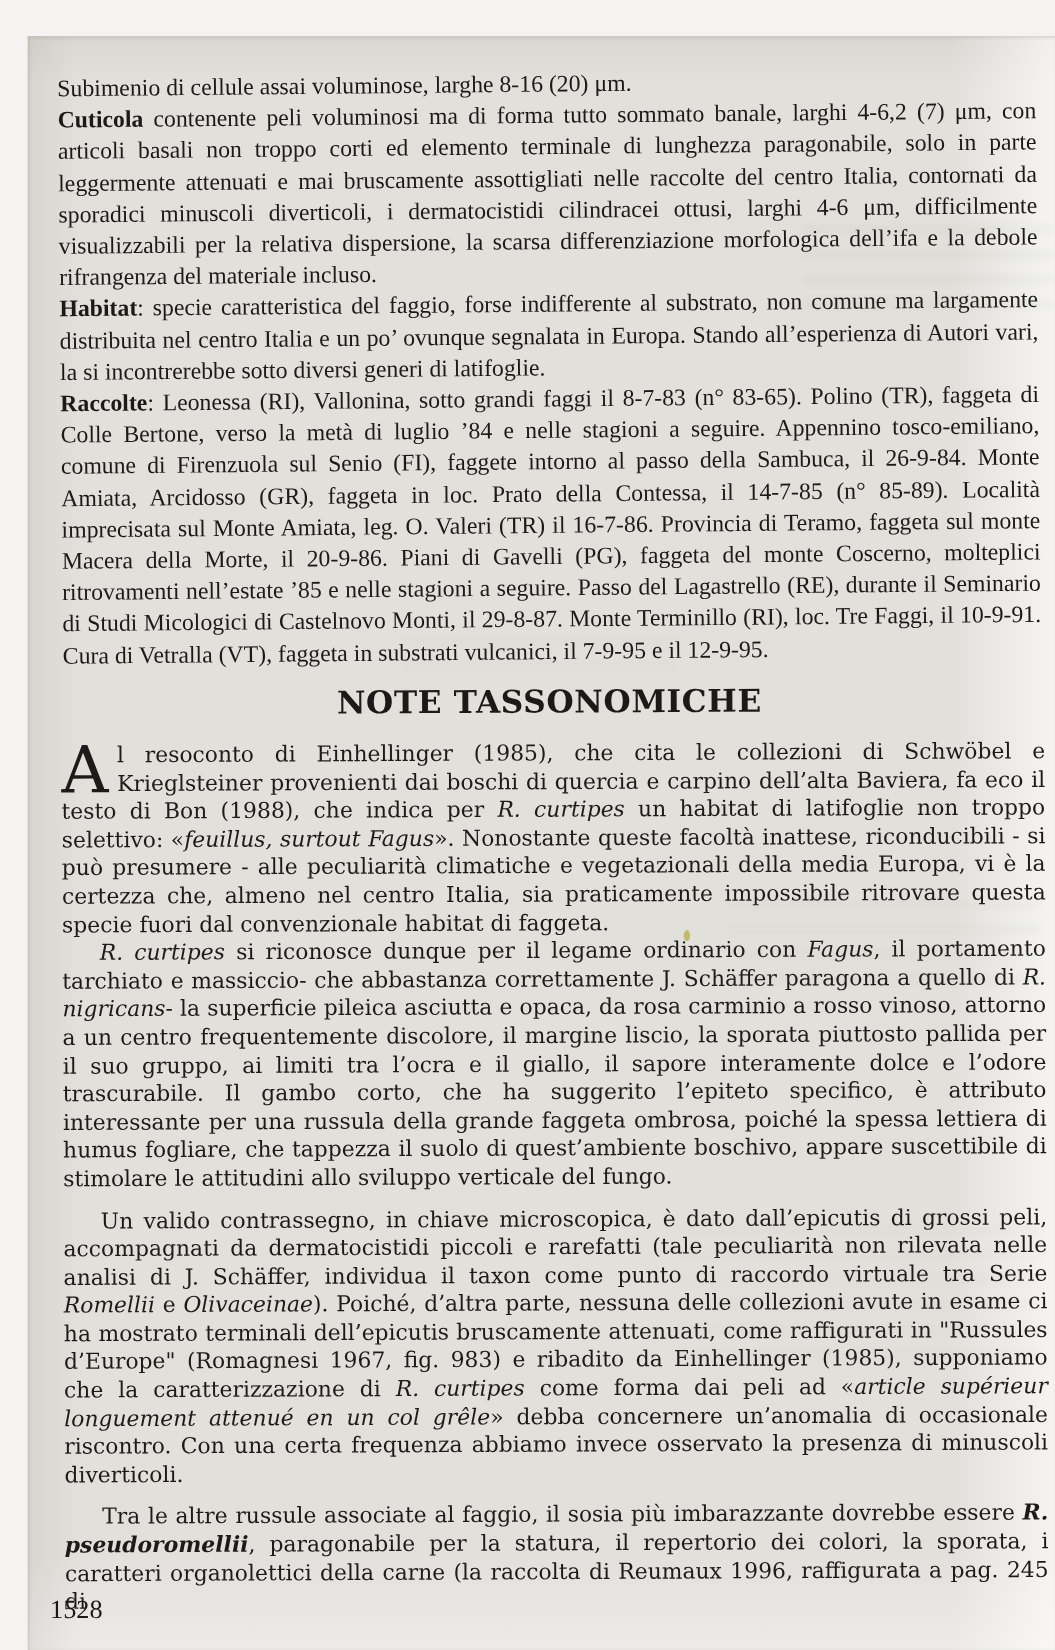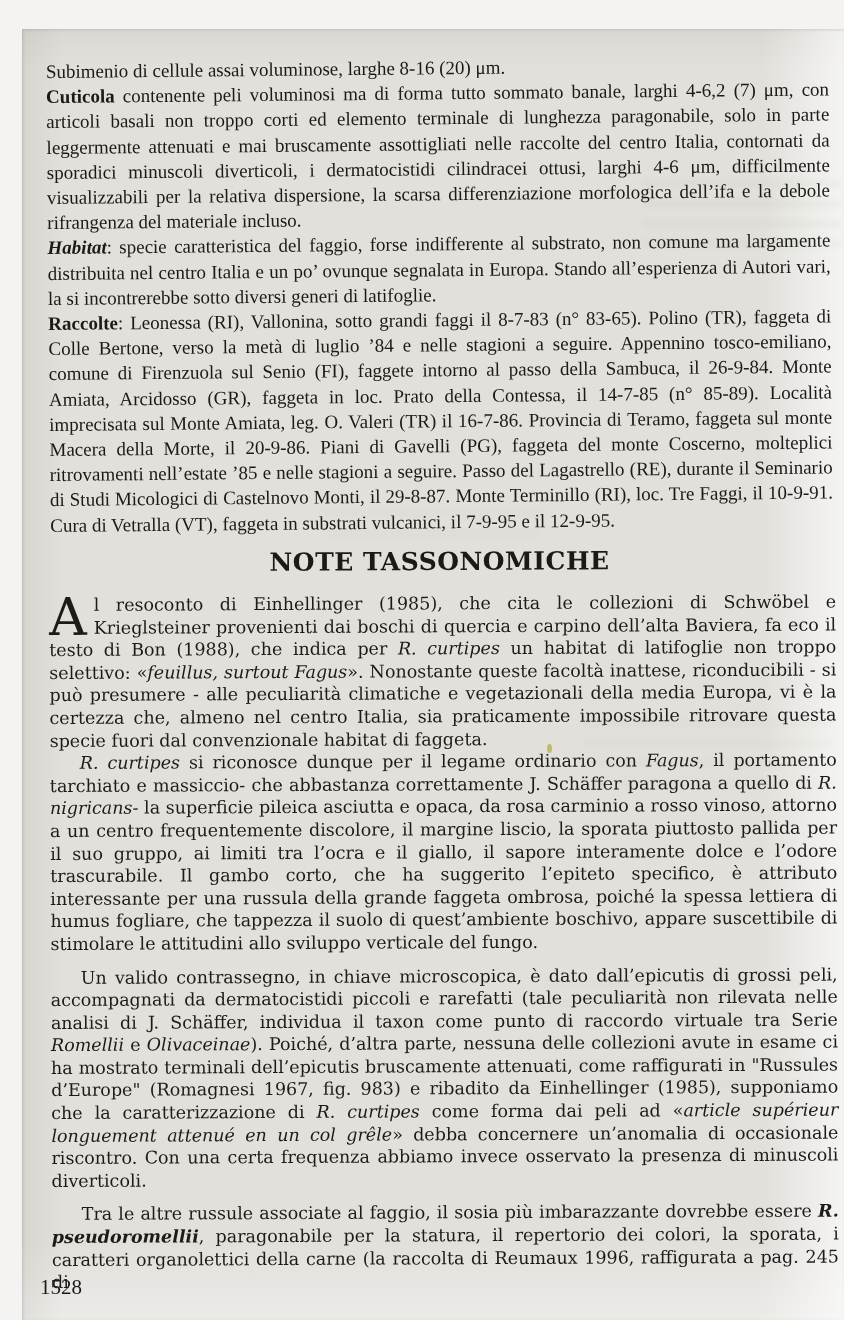--- a/index.html
+++ b/index.html
@@ -105,21 +105,21 @@
   }
 </style>
 </head>
 <body>
 
 <div class="page">
 
   <div class="desc">
     <p><span>Subimenio di cellule assai voluminose, larghe 8-16 (20) μm.</span></p>
     <p><span style="font-weight: bold;">Cuticola</span><span> contenente peli voluminosi ma di forma tutto sommato banale, larghi 4-6,2 (7) μm, con articoli basali non troppo corti ed elemento terminale di lunghezza paragonabile, solo in parte leggermente attenuati e mai bruscamente assottigliati nelle raccolte del centro Italia, contornati da sporadici minuscoli diverticoli, i dermatocistidi cilindracei ottusi, larghi 4-6 μm, difficilmente visualizzabili per la relativa dispersione, la scarsa differenziazione morfologica dell’ifa e la debole rifrangenza del materiale incluso.</span></p>
-    <p><span style="font-weight: bold; font-style: italic;">Habitat</span><span>: specie caratteristica del faggio, forse indifferente al substrato, non comune ma largamente distribuita nel centro Italia e un po’ ovunque segnalata in Europa. Stando all’esperienza di Autori vari, la si incontrerebbe sotto diversi generi di latifoglie.</span></p>
+    <p><span style="font-weight: bold;">Habitat</span><span>: specie caratteristica del faggio, forse indifferente al substrato, non comune ma largamente distribuita nel centro Italia e un po’ ovunque segnalata in Europa. Stando all’esperienza di Autori vari, la si incontrerebbe sotto diversi generi di latifoglie.</span></p>
     <p><span style="font-weight: bold;">Raccolte</span><span>: Leonessa (RI), Vallonina, sotto grandi faggi il 8-7-83 (n° 83-65). Polino (TR), faggeta di Colle Bertone, verso la metà di luglio ’84 e nelle stagioni a seguire. Appennino tosco-emiliano, comune di Firenzuola sul Senio (FI), faggete intorno al passo della Sambuca, il 26-9-84. Monte Amiata, Arcidosso (GR), faggeta in loc. Prato della Contessa, il 14-7-85 (n° 85-89). Località imprecisata sul Monte Amiata, leg. O. Valeri (TR) il 16-7-86. Provincia di Teramo, faggeta sul monte Macera della Morte, il 20-9-86. Piani di Gavelli (PG), faggeta del monte Coscerno, molteplici ritrovamenti nell’estate ’85 e nelle stagioni a seguire. Passo del Lagastrello (RE), durante il Seminario di Studi Micologici di Castelnovo Monti, il 29-8-87. Monte Terminillo (RI), loc. Tre Faggi, il 10-9-91. Cura di Vetralla (VT), faggeta in substrati vulcanici, il 7-9-95 e il 12-9-95.</span></p>
   </div>
 
   <h1 class="heading">NOTE TASSONOMICHE</h1>
 
   <div class="tax">
     <p>
       <span class="dropcap">A</span><span><span>l resoconto di Einhellinger (1985), che cita le collezioni di Schwöbel e Krieglsteiner provenienti dai boschi di quercia e carpino dell’alta Baviera, fa eco il testo di Bon (1988), che indica per </span><span style="font-style: italic;">R. curtipes</span><span> un habitat di latifoglie non troppo selettivo: «</span><span style="font-style: italic;">feuillus, surtout Fagus</span><span>». Nonostante queste facoltà inattese, riconducibili - si può presumere - alle peculiarità climatiche e vegetazionali della media Europa, vi è la certezza che, almeno nel centro Italia, sia praticamente impossibile ritrovare questa specie fuori dal convenzionale habitat di faggeta.</span></span>
     </p>
     <p class="indent"><span style="font-style: italic;">R. curtipes</span><span> si riconosce dunque per il legame ordinario con </span><span style="font-style: italic;">Fagus</span><span>, il portamento tarchiato e massiccio- che abbastanza correttamente J. Schäffer paragona a quello di </span><span style="font-style: italic;">R. nigricans</span><span>- la superficie pileica asciutta e opaca, da rosa carminio a rosso vinoso, attorno a un centro frequentemente discolore, il margine liscio, la sporata piuttosto pallida per il suo gruppo, ai limiti tra l’ocra e il giallo, il sapore interamente dolce e l’odore trascurabile. Il gambo corto, che ha suggerito l’epiteto specifico, è attributo interessante per una russula della grande faggeta ombrosa, poiché la spessa lettiera di humus fogliare, che tappezza il suolo di quest’ambiente boschivo, appare suscettibile di stimolare le attitudini allo sviluppo verticale del fungo.</span></p>

